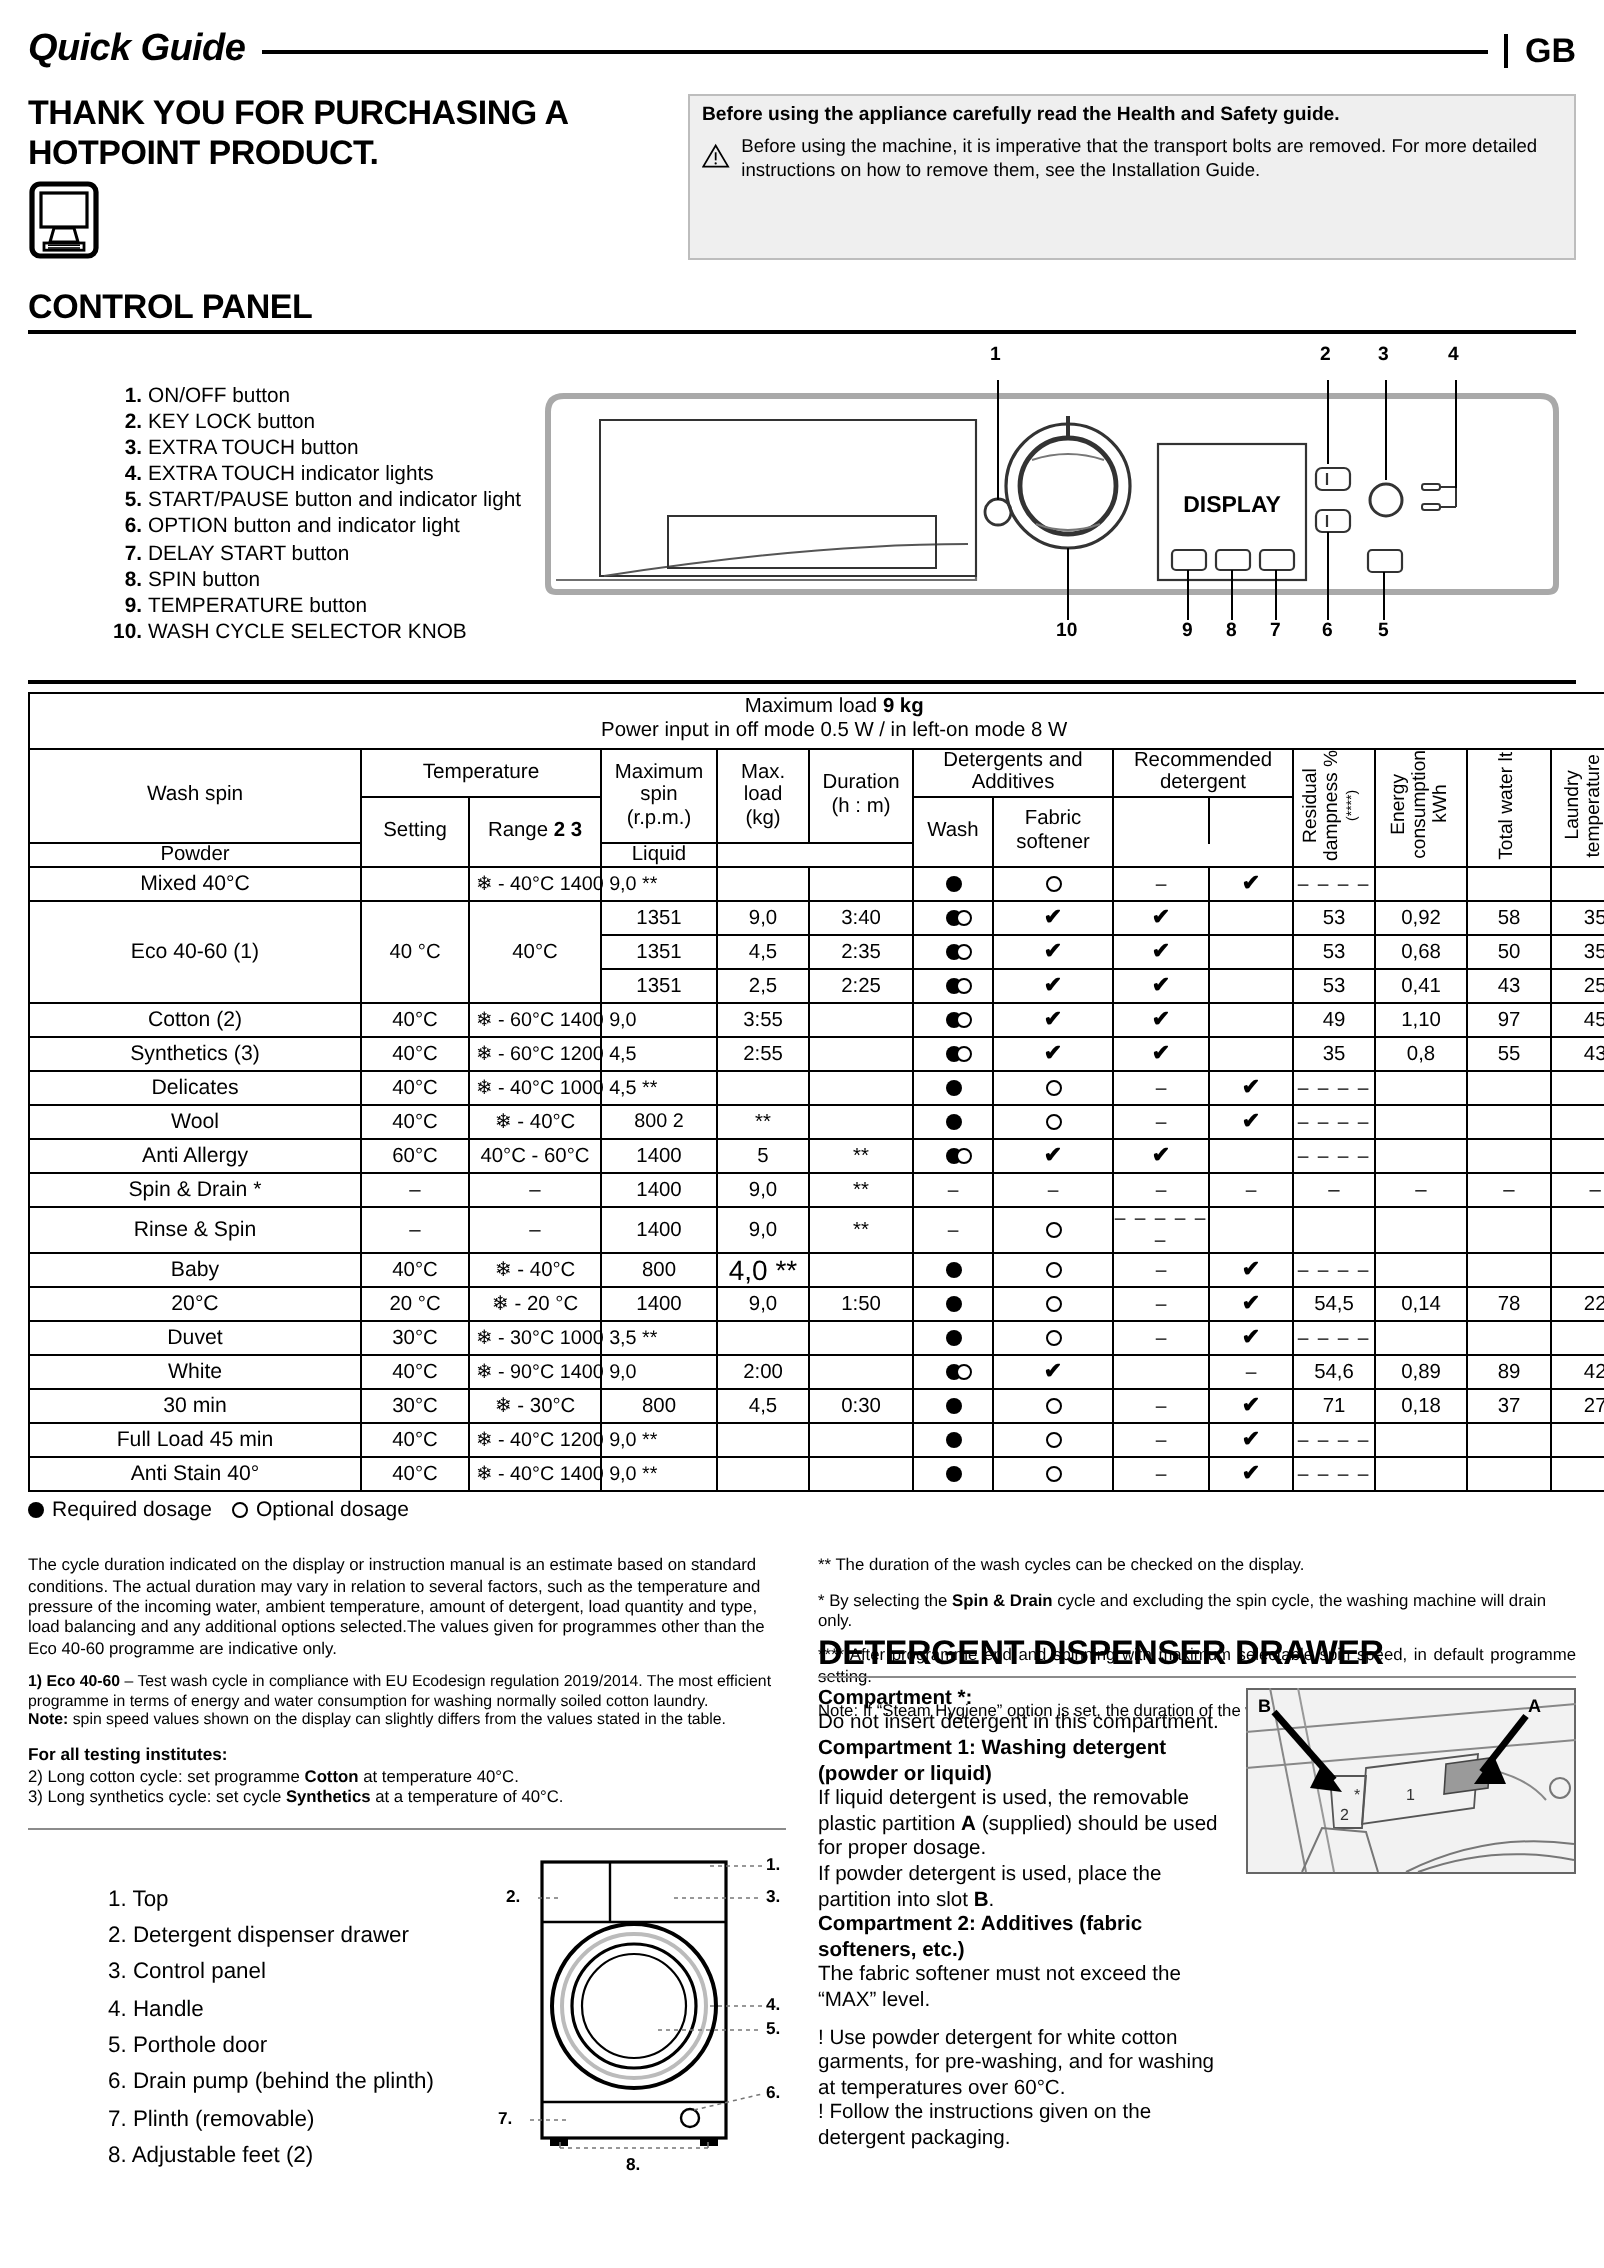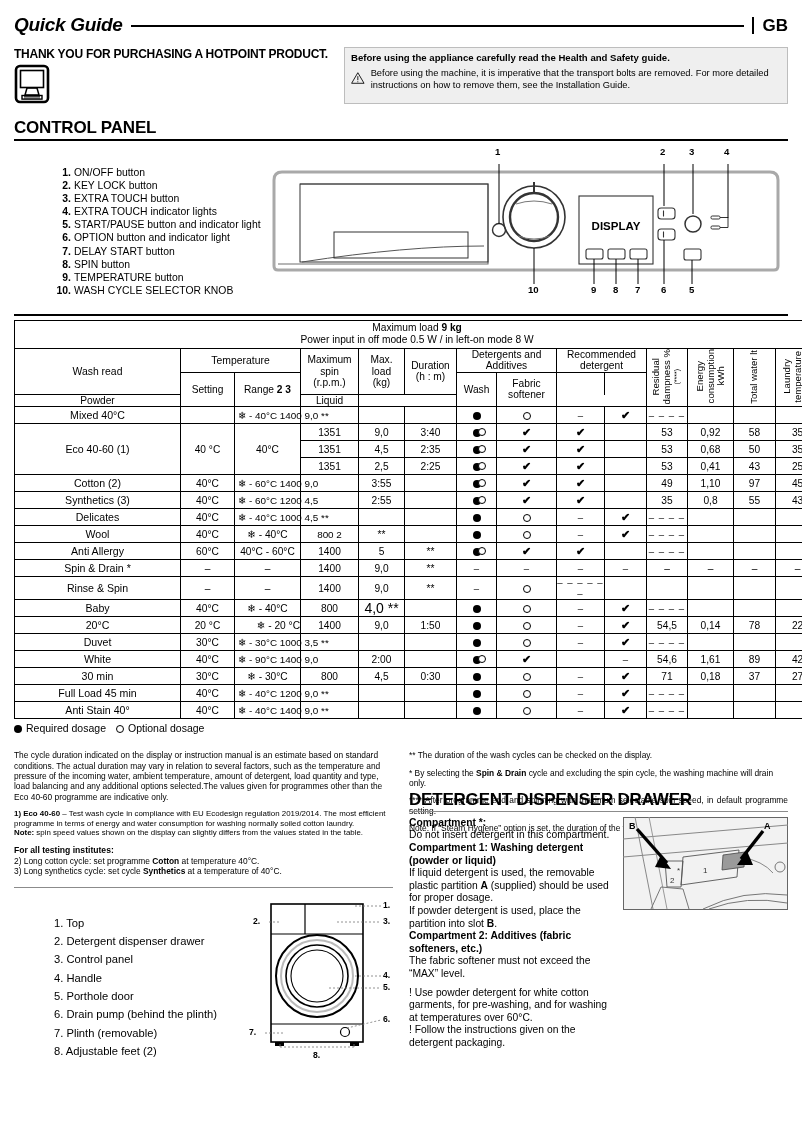--- a/index.html
+++ b/index.html
@@ -15,21 +15,21 @@
   .page { position:absolute; left:0; top:0; width:802px; height:1134px; padding:10px 14px; }
 
   
   .topbar { display:flex; align-items:center; gap:8px; height:30px; }
   .qg-title { font-size:19px; font-weight:bold; font-style:italic; letter-spacing:-0.3px; white-space:nowrap; }
   .qg-rule { flex:1; height:2px; background:#000; margin-top:2px; }
   .qg-lang { font-size:17px; font-weight:bold; padding-left:9px; border-left:2px solid #000; line-height:17px; }
 
   .intro { display:flex; gap:10px; margin-top:7px; }
   .intro-left { width:320px; }
-  .thanks { font-size:12px; font-weight:bold; letter-spacing:-0.25px; }
+  .thanks { font-size:17px; font-weight:bold; letter-spacing:-0.25px; }
   .reg-row { display:flex; gap:6px; margin-top:3px; }
   .reg-text { font-size:10.3px; line-height:13px; padding-top:1px; }
   .reg-text b { font-weight:bold; }
   .warnbox { flex:1; border:1px solid #bdbdbd; background:#efefef; padding:4px 6px 6px 6px; }
   .warnbox .wb-title { font-size:9.6px; font-weight:bold; line-height:12px; }
   .wb-row { display:flex; gap:6px; margin-top:4px; align-items:flex-start; }
   .wb-text { font-size:9.3px; line-height:11.6px; }
 
   
   .sec-h { font-size:17px; font-weight:bold; letter-spacing:-0.2px; margin-top:14px; }
@@ -228,21 +228,21 @@
     </colgroup>
     <tbody>
         <tr>
       <td colspan="14" class="hdr-top">
         <span>Maximum load</span>
         <b>9 kg</b><br>
         <span>Power input in off  mode 0.5 W / in left-on mode 8 W</span>
       </td>
     </tr>
     <tr>
-      <td rowspan="2" class="cell-pad" style="font-size:10.4px">Wash read</td>
+      <td rowspan="2" class="cell-pad" style="font-size:10.4px">Wash spin</td>
       <td colspan="2" style="font-size:10.4px">Temperature</td>
       <td rowspan="2" class="cell-pad" style="font-size:10.2px; line-height:11.5px">Maximum<br>spin<br>(r.p.m.)</td>
       <td rowspan="2" class="cell-pad" style="font-size:10.2px; line-height:11.5px">Max.<br>load<br>(kg)</td>
       <td rowspan="2" class="cell-pad" style="font-size:10.2px; line-height:11.5px">Duration<br>(h : m)</td>
       <td colspan="2" style="font-size:10.2px; line-height:11.5px">Detergents and<br>Additives</td>
       <td colspan="2" style="font-size:10.2px; line-height:11.5px">Recommended<br>detergent</td>
       <td rowspan="3"><span class="vhead">Residual<br>dampness %<br><span style="font-size:7px">(****)</span></span></td>
       <td rowspan="3"><span class="vhead">Energy<br>consumption<br>kWh</span></td>
       <td rowspan="3"><span class="vhead">Total water lt</span></td>
       <td rowspan="3"><span class="vhead">Laundry<br>temperature<br>°C</span></td>
@@ -453,21 +453,21 @@
           <td style="height: 17px;"><span>–</span></td>
           <td style="height: 17px;"><span class="chk">✔</span></td>
           <td style="font-size: 10.2px;"><span class="dashes">– – – –</span></td>
           <td style="font-size: 10.2px;"></td>
           <td style="font-size: 10.2px;"></td>
           <td style="font-size: 10.2px;"></td>
         </tr>
         <tr>
           <td class="cyc cell-pad">20°C</td>
           <td style="font-size: 10.2px;">20 °C</td>
-          <td style="font-size: 10.2px; text-align: right;">❄ - 20 °C</td>
+          <td style="font-size: 10.2px;">❄ - 20 °C</td>
           <td style="font-size: 10.2px;">1400</td>
           <td style="font-size: 10.2px;">9,0</td>
           <td style="font-size: 10.2px;">1:50</td>
           <td style="height: 17px;"><span class="dot"></span></td>
           <td style="height: 17px;"><span class="cir"></span></td>
           <td style="height: 17px;"><span>–</span></td>
           <td style="height: 17px;"><span class="chk">✔</span></td>
           <td style="font-size: 10.2px;">54,5</td>
           <td style="font-size: 10.2px;">0,14</td>
           <td style="font-size: 10.2px;">78</td>
@@ -498,21 +498,21 @@
             <span class="spill">❄ - 90°C 1400 9,0</span>
           </td>
           <td style="font-size: 10.2px;"></td>
           <td style="font-size: 10.2px;">2:00</td>
           <td style="font-size: 10.2px;"></td>
           <td style="height: 17px;"><span class="wash-cell"><span class="dot"></span><span class="cir edgecir"></span></span></td>
           <td style="height: 17px;"><span class="chk">✔</span></td>
           <td style="height: 17px;"></td>
           <td style="height: 17px;"><span>–</span></td>
           <td style="font-size: 10.2px;">54,6</td>
-          <td style="font-size: 10.2px;">1,61</td>
+          <td style="font-size: 10.2px;">0,89</td>
           <td style="font-size: 10.2px;">89</td>
           <td style="font-size: 10.2px;">42</td>
         </tr>
         <tr>
           <td class="cyc cell-pad">30 min</td>
           <td style="font-size: 10.2px;">30°C</td>
           <td style="font-size: 10.2px;">❄ - 30°C</td>
           <td style="font-size: 10.2px;">800</td>
           <td style="font-size: 10.2px;">4,5</td>
           <td style="font-size: 10.2px;">0:30</td>

